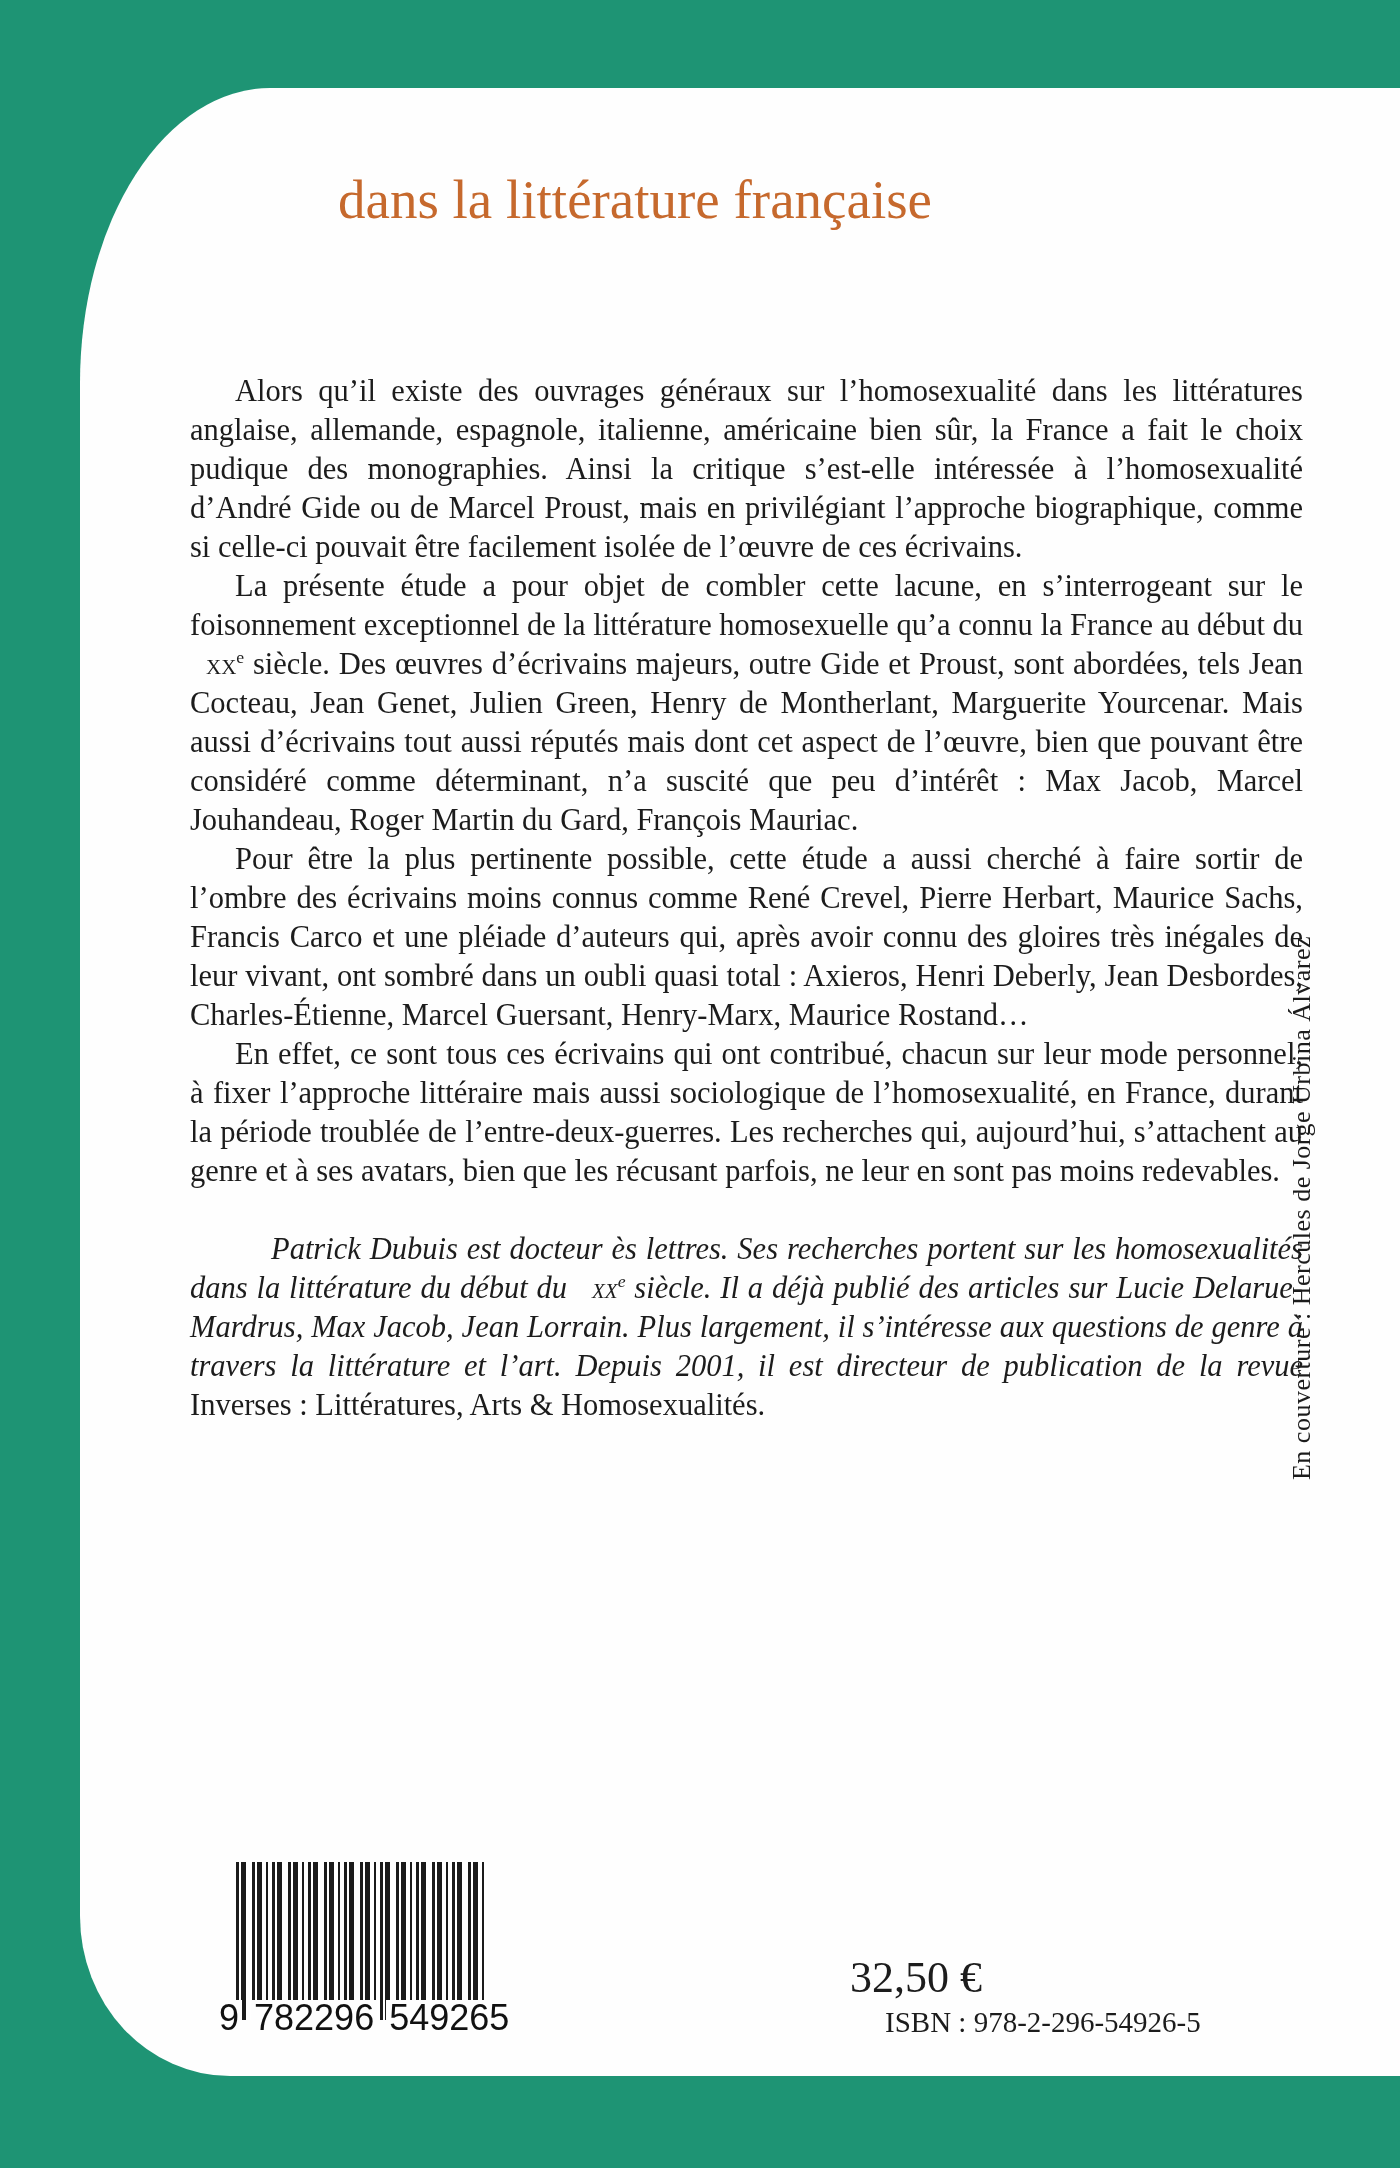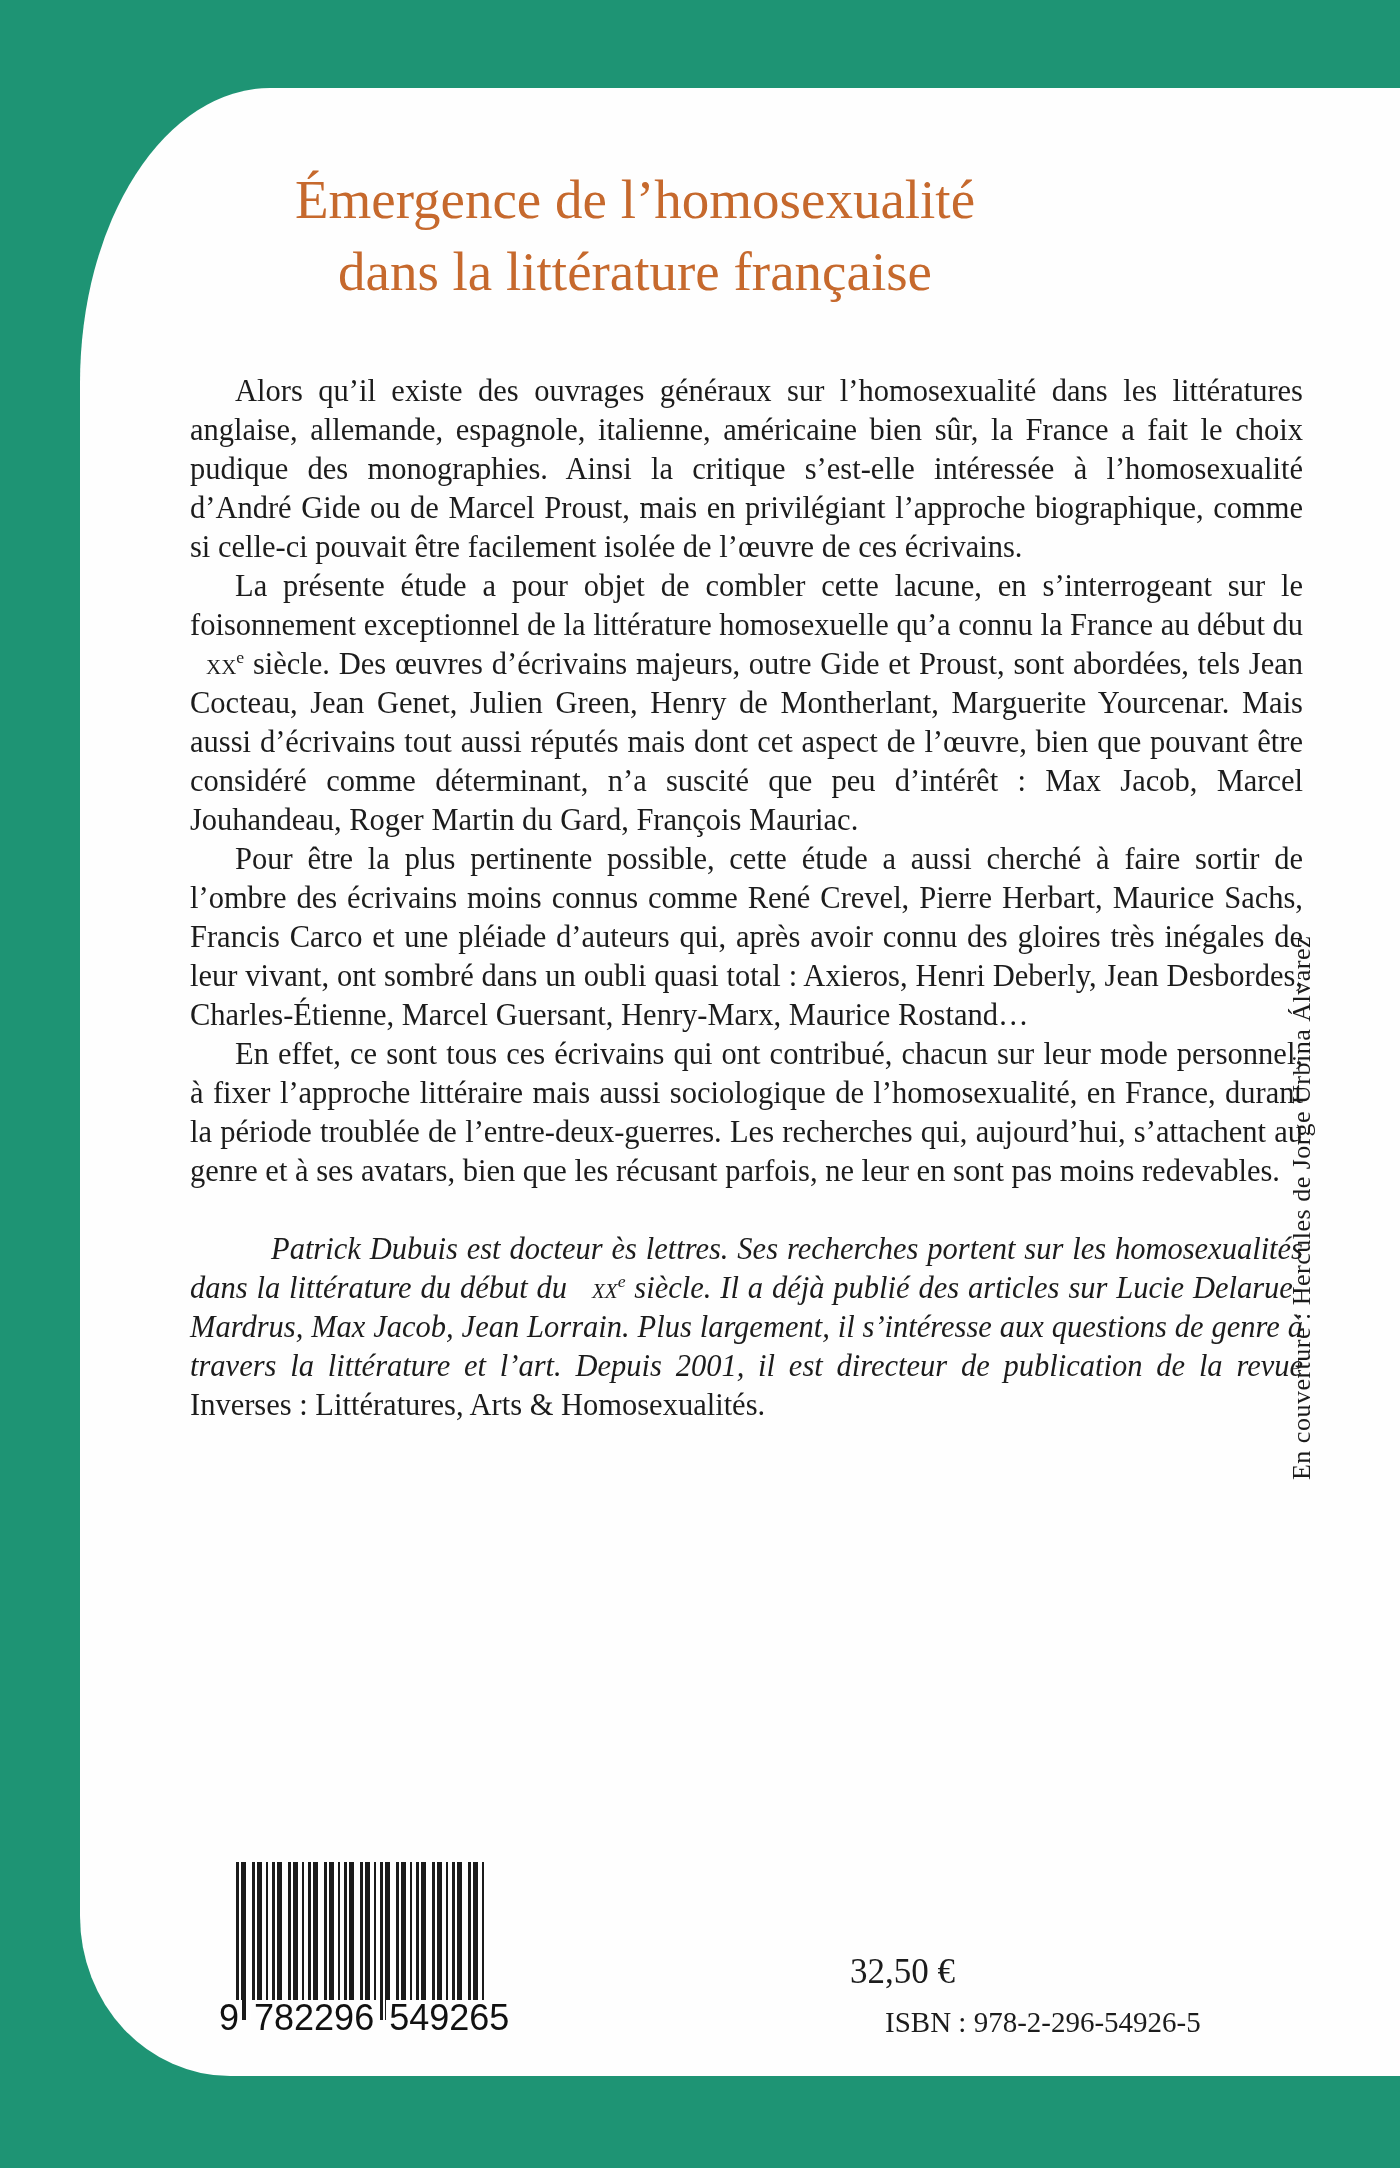--- a/index.html
+++ b/index.html
@@ -45,30 +45,29 @@
       #1b1b1b 16px 19px,#fff 19px 21px,
       #1b1b1b 21px 26px,#fff 26px 30px,
       #1b1b1b 30px 32px,#fff 32px 36px);
   }
   .digits{
     position:absolute;left:-20px;top:138px;right:-6px;
     display:flex;gap:9px;align-items:flex-start;
     font-family:"Liberation Sans",sans-serif;font-size:36px;line-height:1;color:#111;
   }
   .digits span{background:var(--panel,#fefefe);padding:0 3px;}
-  .price{position:absolute;left:850px;top:1952px;font-size:35px;text-align:right;}
+  .price{position:absolute;left:850px;top:1952px;font-size:44px;text-align:right;}
   .isbn{position:absolute;left:885px;top:2006px;font-size:29px;}
 </style>
 </head>
 <body style="--green: #1e9474; --orange: #c6692d; --text: #1c1c1c; --panel: #fefefe;">
 
 <div class="panel"></div>
 
 <div class="title">
-  <div>Émergence de l’homosexualité</div>
   <div>dans la littérature française</div>
 </div>
 
 <div class="synopsis">
   <p><span>Alors qu’il existe des ouvrages généraux sur l’homosexualité dans les littératures anglaise, allemande, espagnole, italienne, américaine bien sûr, la France a fait le choix pudique des monographies. Ainsi la critique s’est-elle intéressée à l’homosexualité d’André Gide ou de Marcel Proust, mais en privilégiant l’approche biographique, comme si celle-ci pouvait être facilement isolée de l’œuvre de ces écrivains.</span></p>
   <p><span>La présente étude a pour objet de combler cette lacune, en s’interrogeant sur le foisonnement exceptionnel de la littérature homosexuelle qu’a connu la France au début du </span><span class="sc">xx</span><span class="sup">e</span><span> siècle. Des œuvres d’écrivains majeurs, outre Gide et Proust, sont abordées, tels Jean Cocteau, Jean Genet, Julien Green, Henry de Montherlant, Marguerite Yourcenar. Mais aussi d’écrivains tout aussi réputés mais dont cet aspect de l’œuvre, bien que pouvant être considéré comme déterminant, n’a suscité que peu d’intérêt : Max Jacob, Marcel Jouhandeau, Roger Martin du Gard, François Mauriac.</span></p>
   <p><span>Pour être la plus pertinente possible, cette étude a aussi cherché à faire sortir de l’ombre des écrivains moins connus comme René Crevel, Pierre Herbart, Maurice Sachs, Francis Carco et une pléiade d’auteurs qui, après avoir connu des gloires très inégales de leur vivant, ont sombré dans un oubli quasi total : Axieros, Henri Deberly, Jean Desbordes, Charles-Étienne, Marcel Guersant, Henry-Marx, Maurice Rostand…</span></p>
   <p><span>En effet, ce sont tous ces écrivains qui ont contribué, chacun sur leur mode personnel, à fixer l’approche littéraire mais aussi sociologique de l’homosexualité, en France, durant la période troublée de l’entre-deux-guerres. Les recherches qui, aujourd’hui, s’attachent au genre et à ses avatars, bien que les récusant parfois, ne leur en sont pas moins redevables.</span></p>
   <p class="bio-p"><span class="b i">Patrick Dubuis</span><span class="i"> est docteur ès lettres. Ses recherches portent sur les homosexualités dans la littérature du début du </span><span class="i sc">xx</span><span class="i sup">e</span><span class="i"> siècle. Il a déjà publié des articles sur Lucie Delarue-Mardrus, Max Jacob, Jean Lorrain. Plus largement, il s’intéresse aux questions de genre à travers la littérature et l’art. Depuis 2001, il est directeur de publication de la revue </span><span>Inverses : Littératures, Arts &amp; Homosexualités.</span></p>
 </div>

